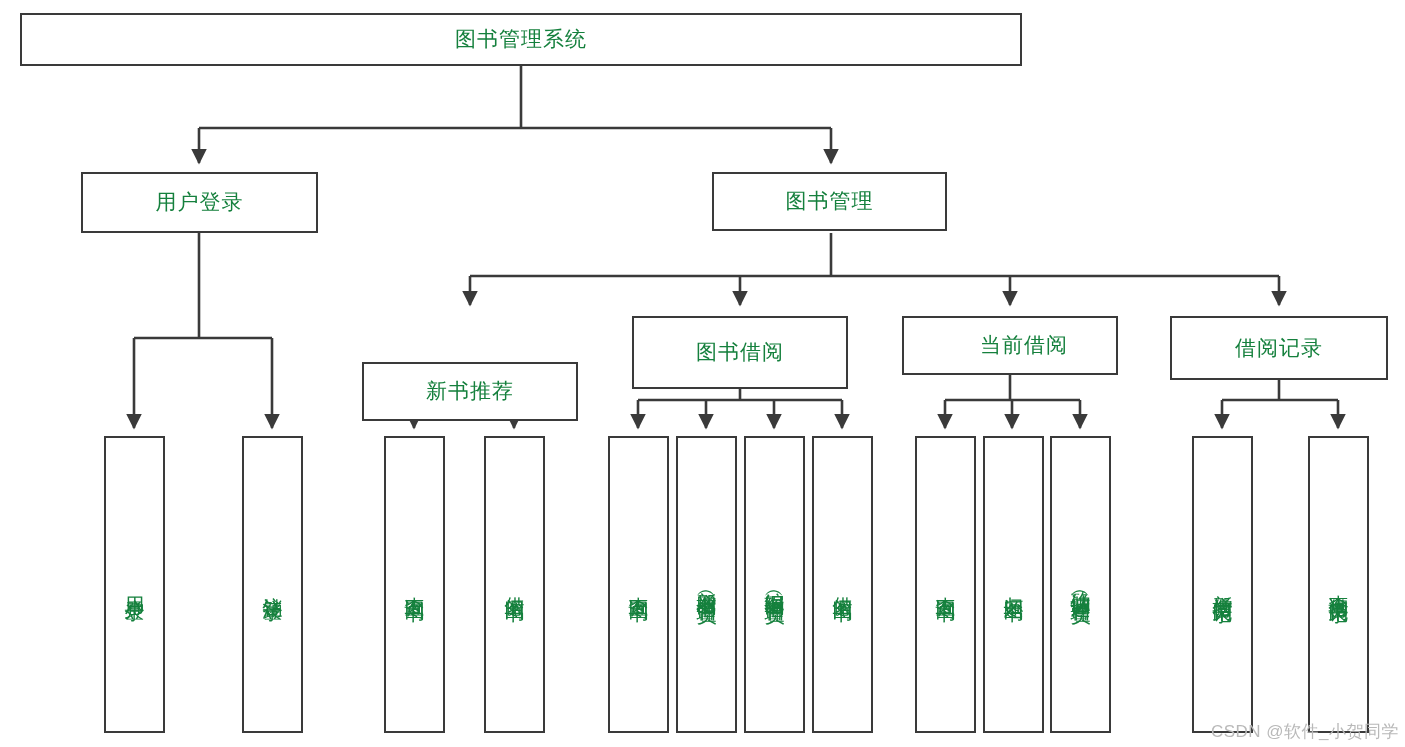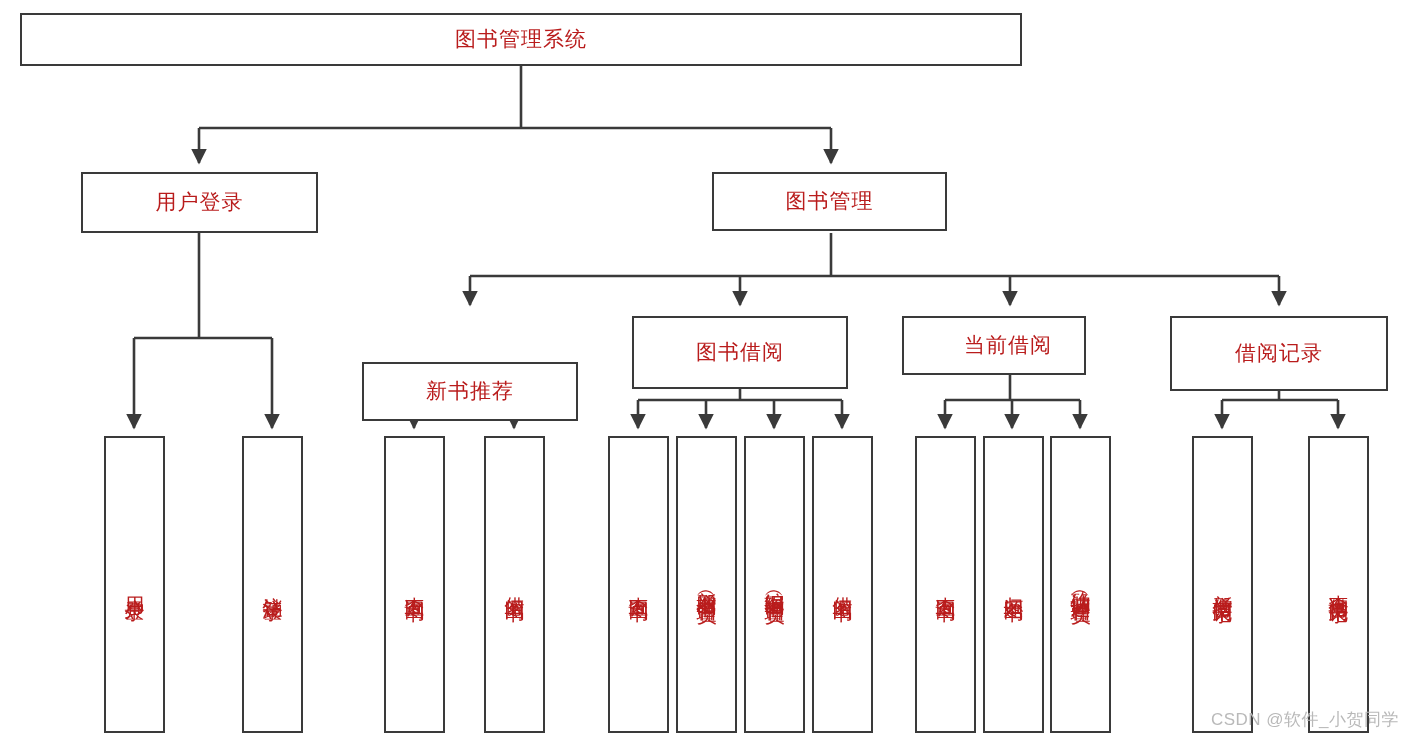--- a/index.html
+++ b/index.html
@@ -16,21 +16,21 @@
     overflow: hidden;
   }
   .node {
     position: absolute;
     box-sizing: border-box;
     border: 2.5px solid #3a3a3a;
     background: #ffffff;
     display: flex;
     align-items: center;
     justify-content: center;
-    color: #b91c1c;
+    color: #15803d;
   }
   .node .label {
     font-size: 21px;
     line-height: 1.25;
     letter-spacing: 1px;
     white-space: nowrap;
   }
   .node.vertical .label {
     writing-mode: vertical-rl;
     text-orientation: upright;
@@ -43,21 +43,21 @@
     position: absolute;
     left: 0;
     top: 0;
     width: 1405px;
     height: 747px;
     pointer-events: none;
   }
   #watermark {
     position: absolute;
     right: 6px;
-    bottom: 16px;
+    bottom: 4px;
     font-size: 17px;
     color: #b9b9b9;
     letter-spacing: 0.5px;
     white-space: nowrap;
   }
 </style>
 </head>
 <body>
 
 <div id="canvas">
@@ -122,24 +122,24 @@
   <div class="node" style="left:712px; top:172px; width:235px; height:59px;">
     <span class="label">图书管理</span>
   </div>
 
   <div class="node" style="left:362px; top:316px; width:216px; height:59px;margin-top:46px;">
     <span class="label">新书推荐</span>
   </div>
   <div class="node" style="left:632px; top:316px; width:216px; height:73px;">
     <span class="label">图书借阅</span>
   </div>
-  <div class="node" style="left:902px; top:316px; width:184px; height:59px;padding-left:28px;">
+  <div class="node" style="left:902px; top:316px; width:216px; height:59px;padding-left:28px;">
     <span class="label">当前借阅</span>
   </div>
-  <div class="node" style="left:1170px; top:316px; width:218px; height:75px;">
+  <div class="node" style="left:1170px; top:316px; width:218px; height:64px;">
     <span class="label">借阅记录</span>
   </div>
 
   <div class="node vertical" style="left:104px; top:436px; width:61px; height:297px;">
     <span class="label">用户登录</span>
   </div>
   <div class="node vertical" style="left:242px; top:436px; width:61px; height:297px;">
     <span class="label">注销登录</span>
   </div>
 

